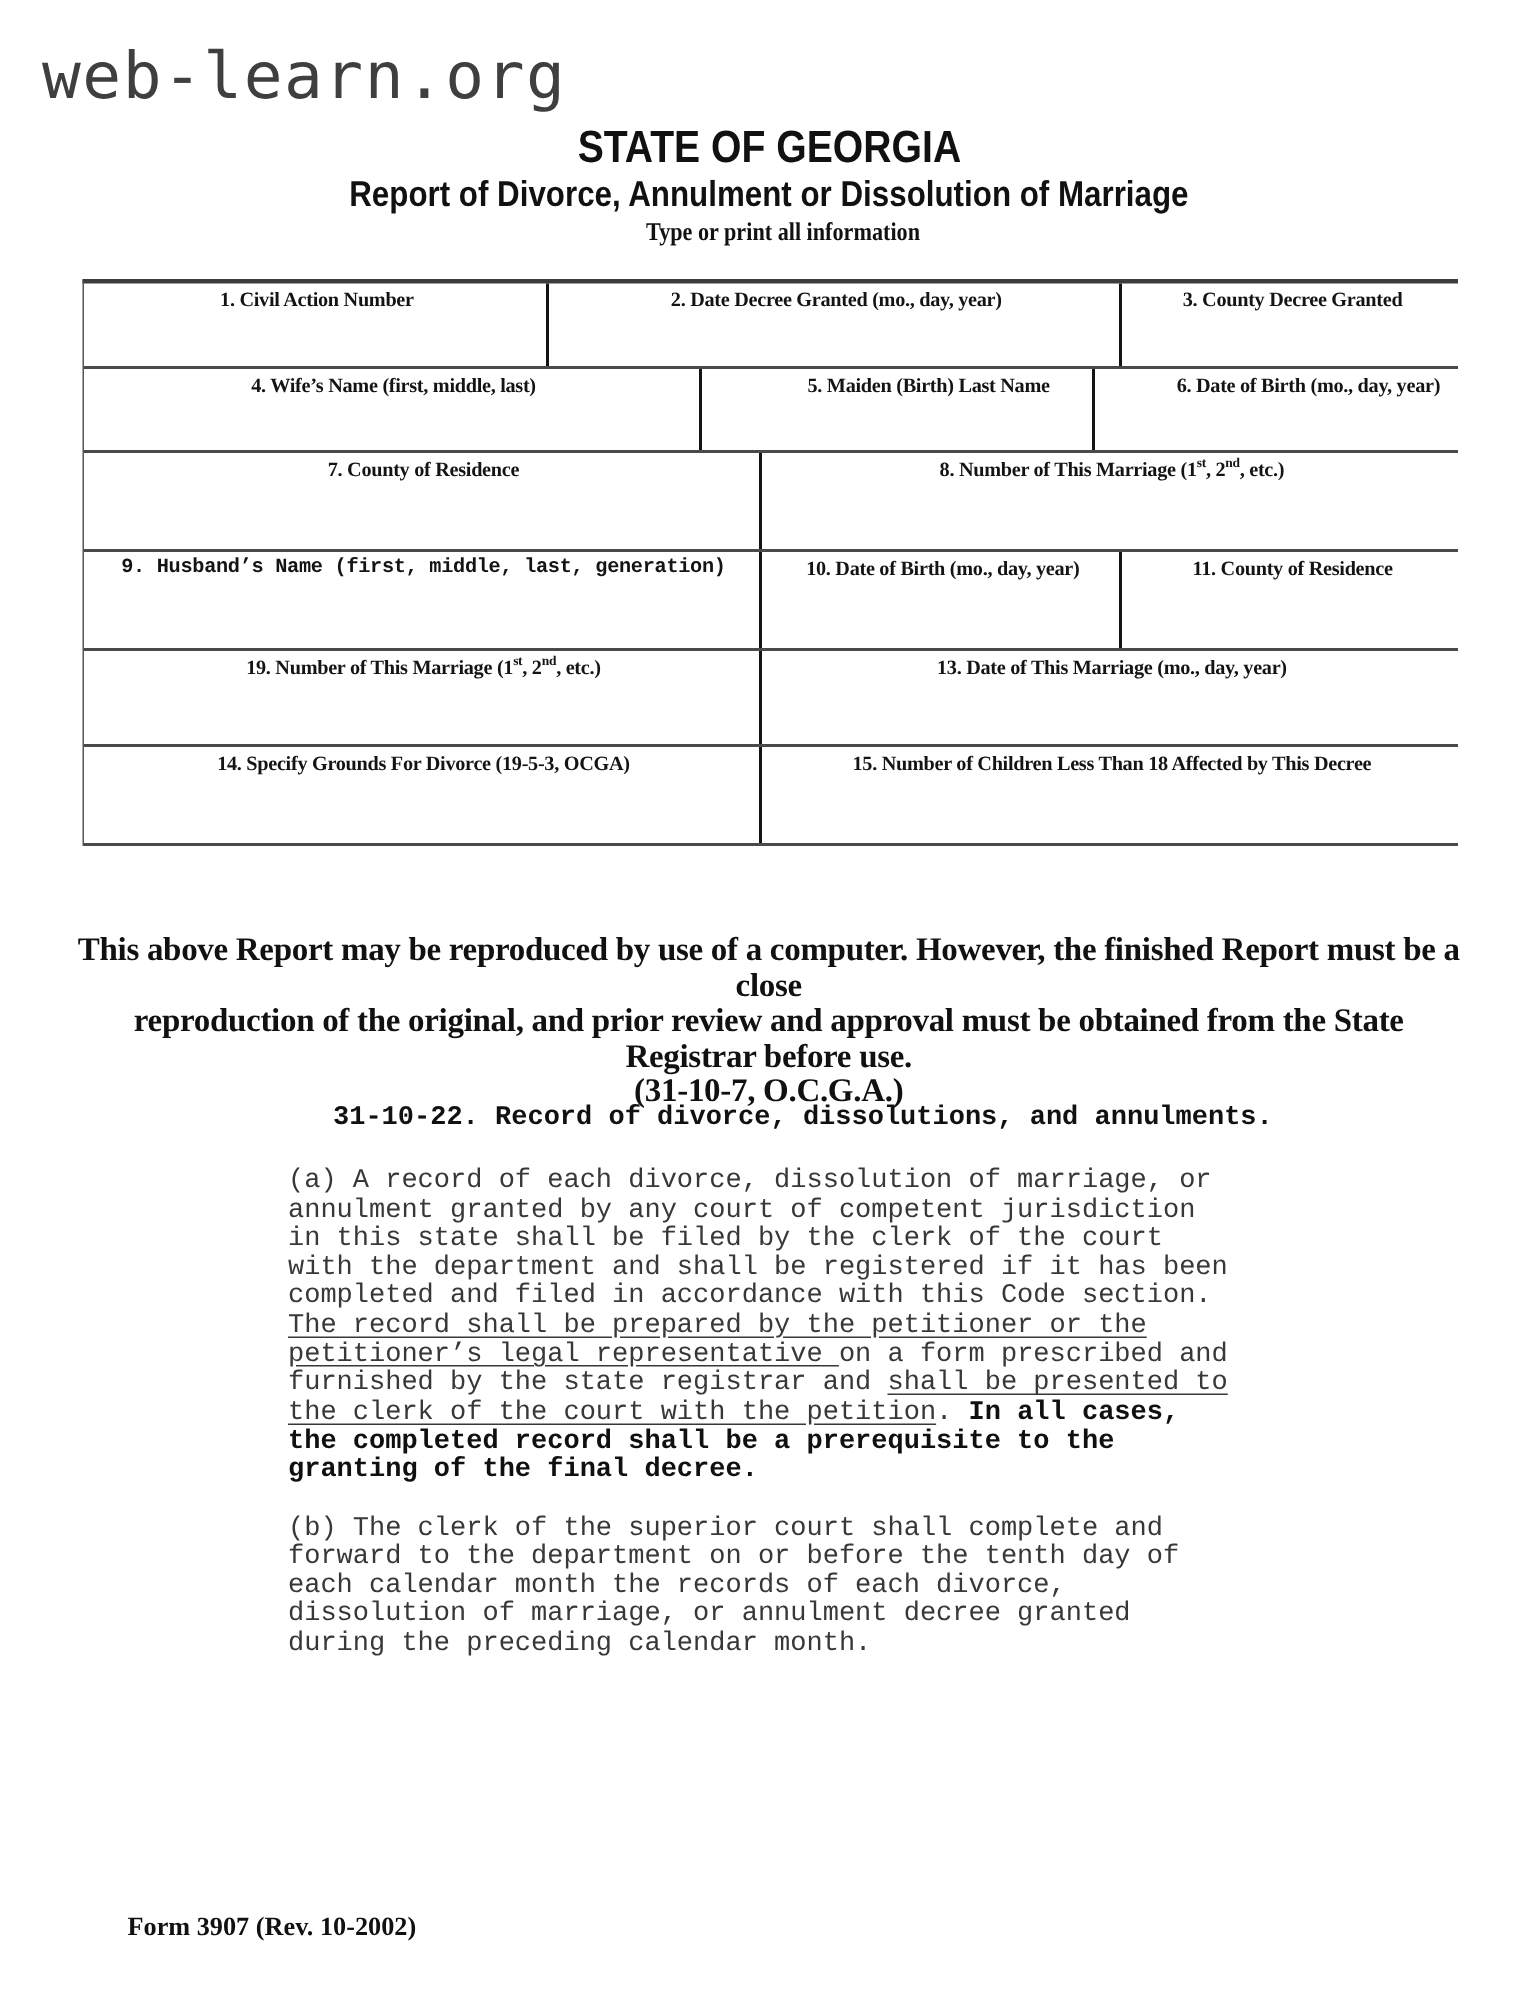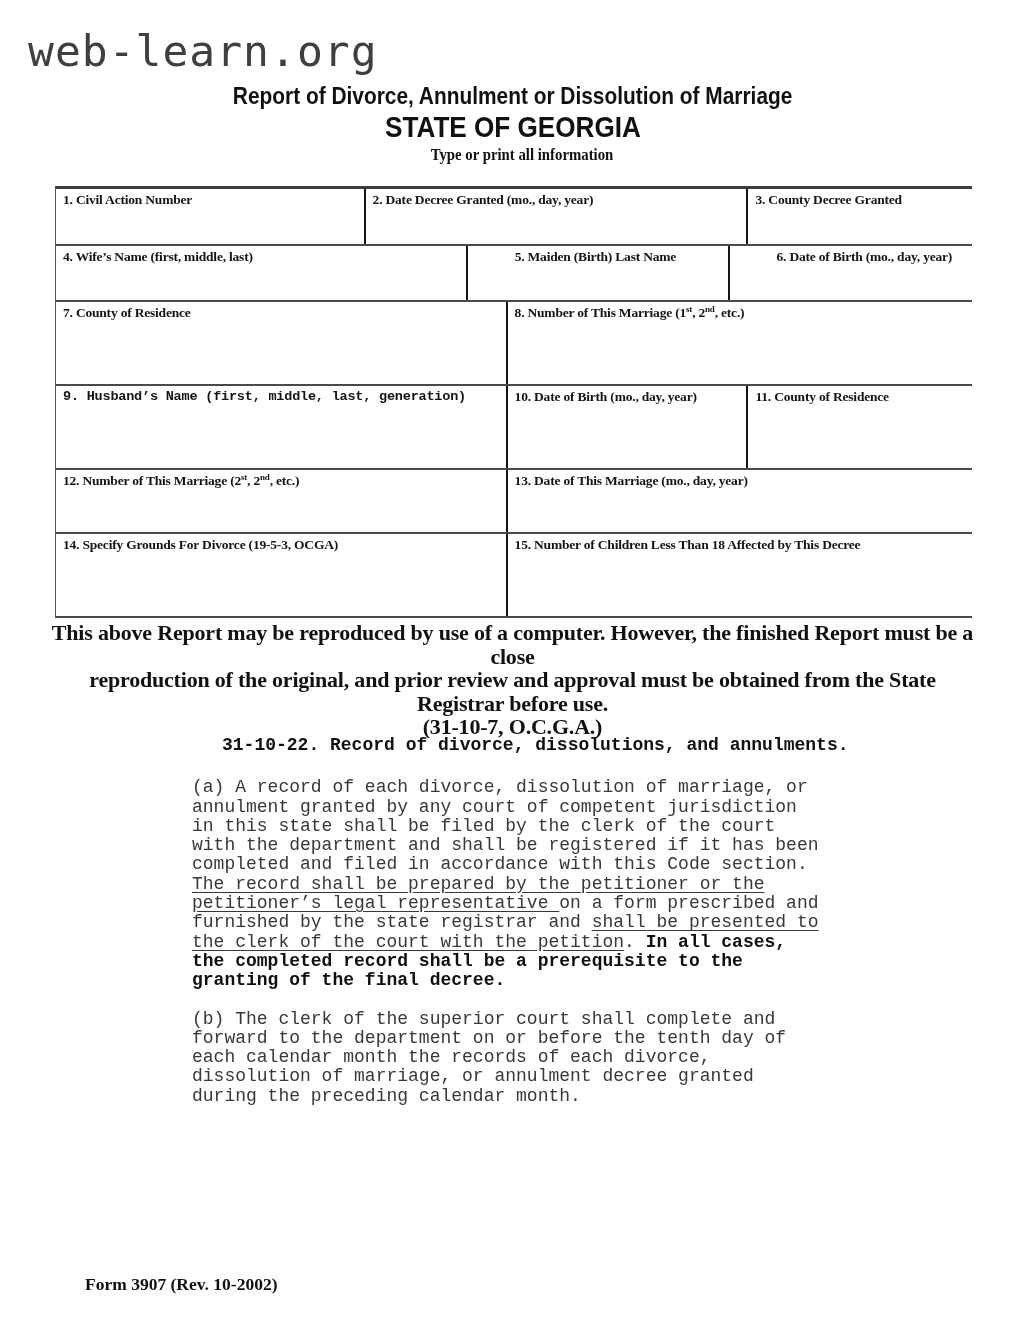--- a/index.html
+++ b/index.html
@@ -28,26 +28,26 @@
   .instruction { font-family: Liberation Serif, serif; font-weight: bold; font-size: 17px; line-height: 22px; color: #111; padding-left: 18px; }
 
   
   .ftable {
     position: absolute; left: 55px; top: 186px; width: 917px;
     border-top: 3px solid #3d3d3d;
     border-left: 1px solid #555;
   }
   .trow { display: flex; border-bottom: 2px solid #4a4a4a; }
   .trow.h59 { height: 57px; } .trow.h58 { height: 56px; gap: 40px; }
-  .trow.h68 { height: 84px; } .trow.h66 { height: 64px; }
+  .trow.h68 { height: 66px; } .trow.h66 { height: 64px; }
   .cell { padding: 3px 4px 2px 7px; position: relative; }
   .cell.sep { border-right: 2px solid #141414; }
   .label {
     font-weight: bold; font-size: 13.5px; line-height: 16px;
-    letter-spacing: -0.2px; color: #141414;
+    letter-spacing: -0.2px; color: #141414; text-align: center;
   }
   .label sup { font-size: 9px; line-height: 0; }
   
   .r1c1 { width: 33.8%; } .r1c2 { width: 41.8%; } .r1c3 { width: 24.4%; }
   .r2c1 { width: 49.3%; } .r2c2 { width: 26.5%; } .r2c3 { width: 24.2%; }
   .r3c1 { width: 49.3%; } .r3c2 { width: 50.7%; }
   .r4c1 { width: 49.3%; font-family: Liberation Mono, monospace; } .r4c2 { width: 26.3%; } .r4c3 { width: 24.4%; }
   .r5c1 { width: 49.3%; } .r5c2 { width: 50.7%; }
   .r6c1 { width: 49.3%; } .r6c2 { width: 50.7%; }
 
@@ -77,22 +77,22 @@
     position: absolute; left: 85px; top: 1274px;
     font-weight: bold; font-size: 17.5px; color: #111;
   }
 </style>
 </head>
 <body>
 
 <div class="watermark">web-learn.org</div>
 
 <div class="header">
+  <span class="line title"><span class="squeeze">STATE OF GEORGIA</span></span>
   <span class="line subtitle"><span class="squeeze">Report of Divorce, Annulment or Dissolution of Marriage</span></span>
-  <span class="line title"><span class="squeeze">STATE OF GEORGIA</span></span>
   <span class="line instruction"><span class="squeeze">Type or print all information</span></span>
 </div>
 
 <div class="ftable">
 
   <div class="trow h59">
     <div class="cell sep r1c1">
       <div class="label">1. Civil Action Number</div>
     </div>
     <div class="cell sep r1c2">
@@ -131,21 +131,21 @@
     <div class="cell sep r4c2">
       <div class="label">10. Date of Birth (mo., day, year)</div>
     </div>
     <div class="cell r4c3">
       <div class="label">11. County of Residence</div>
     </div>
   </div>
 
   <div class="trow h66">
     <div class="cell sep r5c1">
-      <div class="label"><span>12. Number of This Marriage (2</span><sup>st</sup><span>, 2</span><sup>nd</sup><span>, etc.)</span></div>
+      <div class="label"><span>19. Number of This Marriage (1</span><sup>st</sup><span>, 2</span><sup>nd</sup><span>, etc.)</span></div>
     </div>
     <div class="cell r5c2">
       <div class="label">13. Date of This Marriage (mo., day, year)</div>
     </div>
   </div>
 
   <div class="trow h68">
     <div class="cell sep r6c1">
       <div class="label">14. Specify Grounds For Divorce (19-5-3, OCGA)</div>
     </div>

